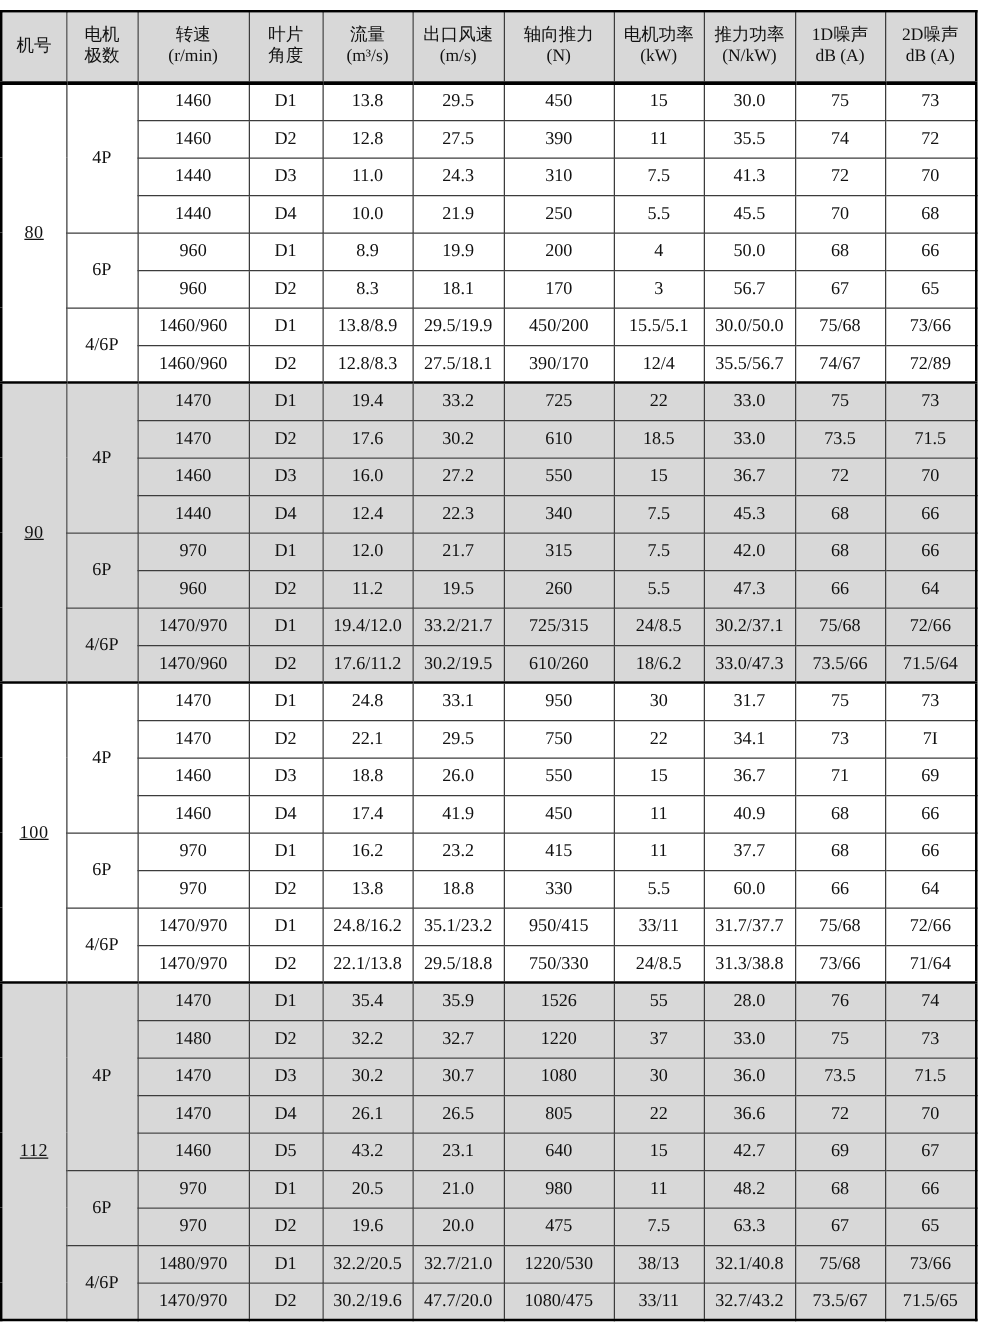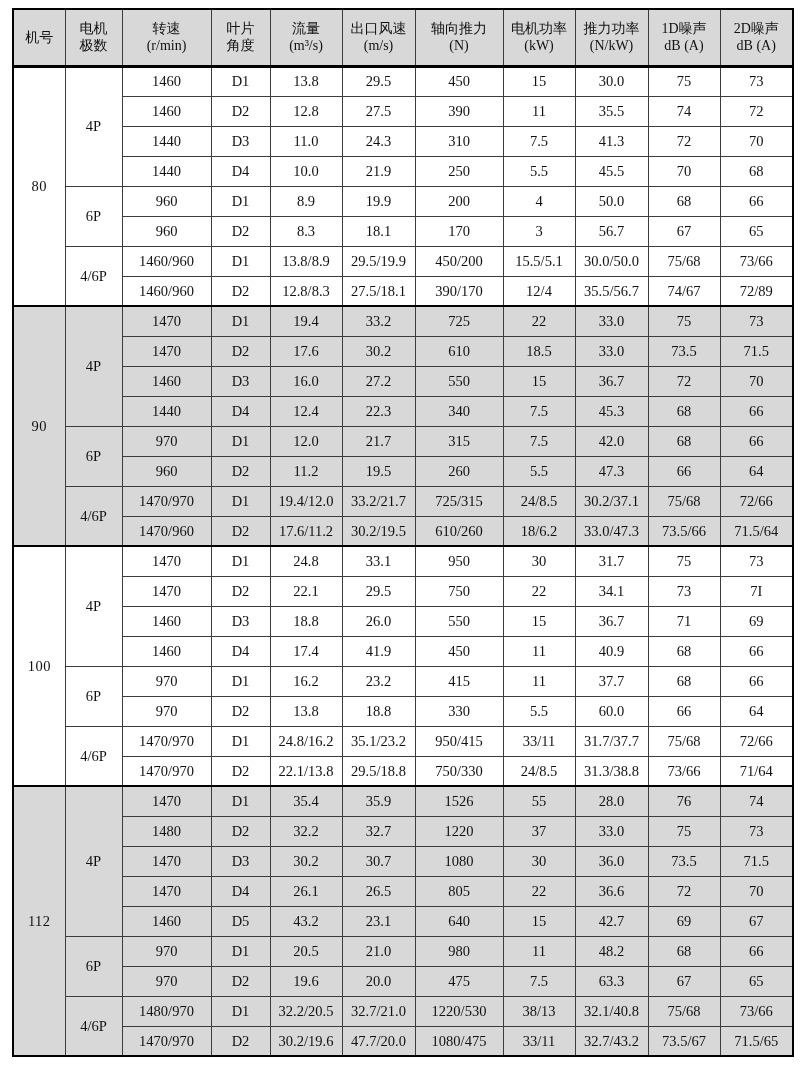--- a/index.html
+++ b/index.html
@@ -6,21 +6,21 @@
   html, body {
     width: 800px; height: 1073px;
     background: #ffffff;
     font-family: "Liberation Serif", "DejaVu Serif", serif;
     color: #111;
     overflow: hidden;
   }
   .page { position: relative; width: 800px; height: 1073px; }
   table.spec {
     position: absolute;
-    left: 12px; top: 8px;
+    left: 0; top: 8px;
     width: 782px;
     border-collapse: collapse;
     table-layout: fixed;
     border: 2px solid #000;
   }
   table.spec th, table.spec td {
     border: 1px solid #3c3c3c;
     text-align: center;
     vertical-align: middle;
     font-size: 14.5px;
@@ -33,21 +33,21 @@
   }
   table.spec thead tr { height: 57px; }
   table.spec thead th {
     background: #d8d8d8;
     border-bottom: 3px solid #000;
     font-size: 14px;
   }
   table.spec tbody tr { height: 30px; }
   tr.shaded td { background: #d8d8d8; }
   tr.sec-first td { border-top: 2px solid #000; }
-  td.machine-cell { font-size: 15px; letter-spacing: 0.5px; }
+  td.machine-cell { font-size: 15px; letter-spacing: 0.5px; text-decoration: underline; }
 </style>
 </head>
 <body>
 
 <div class="page">
   <table class="spec">
     <colgroup>
       <col style="width:52px">
         <col style="width:57px">
         <col style="width:89px">

